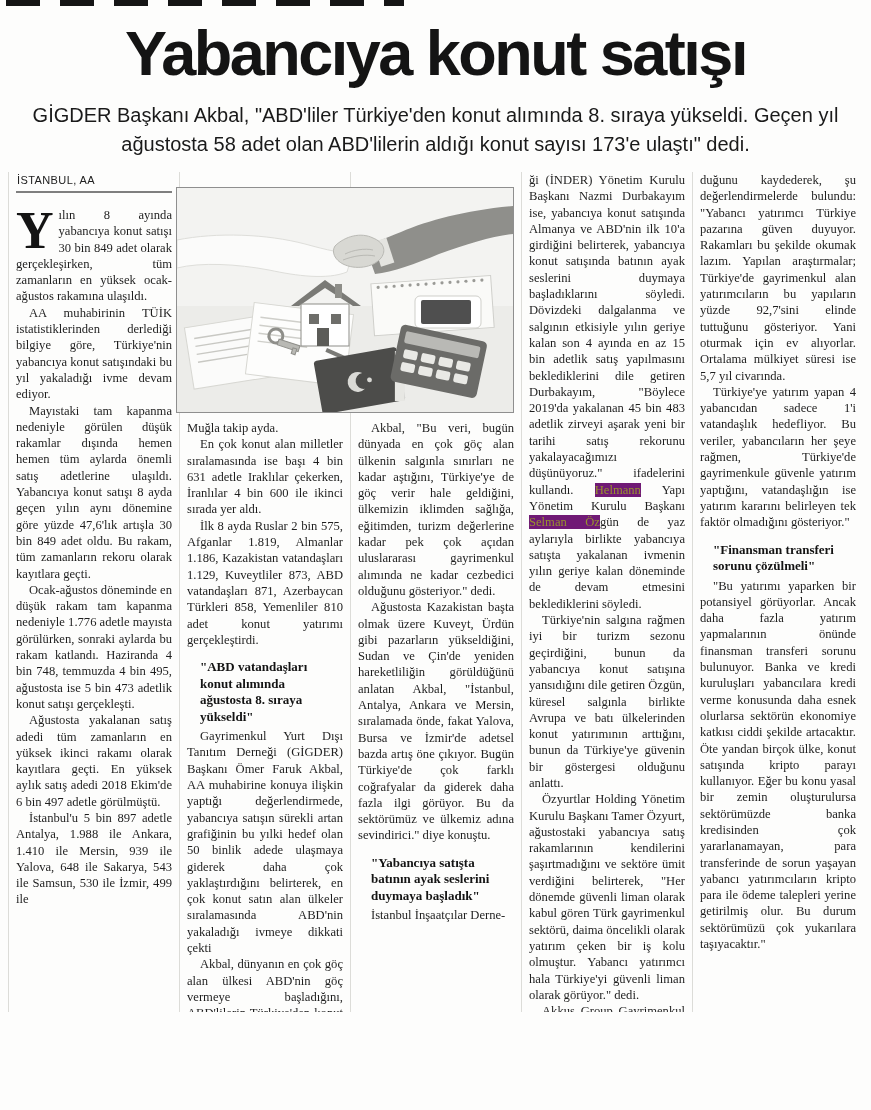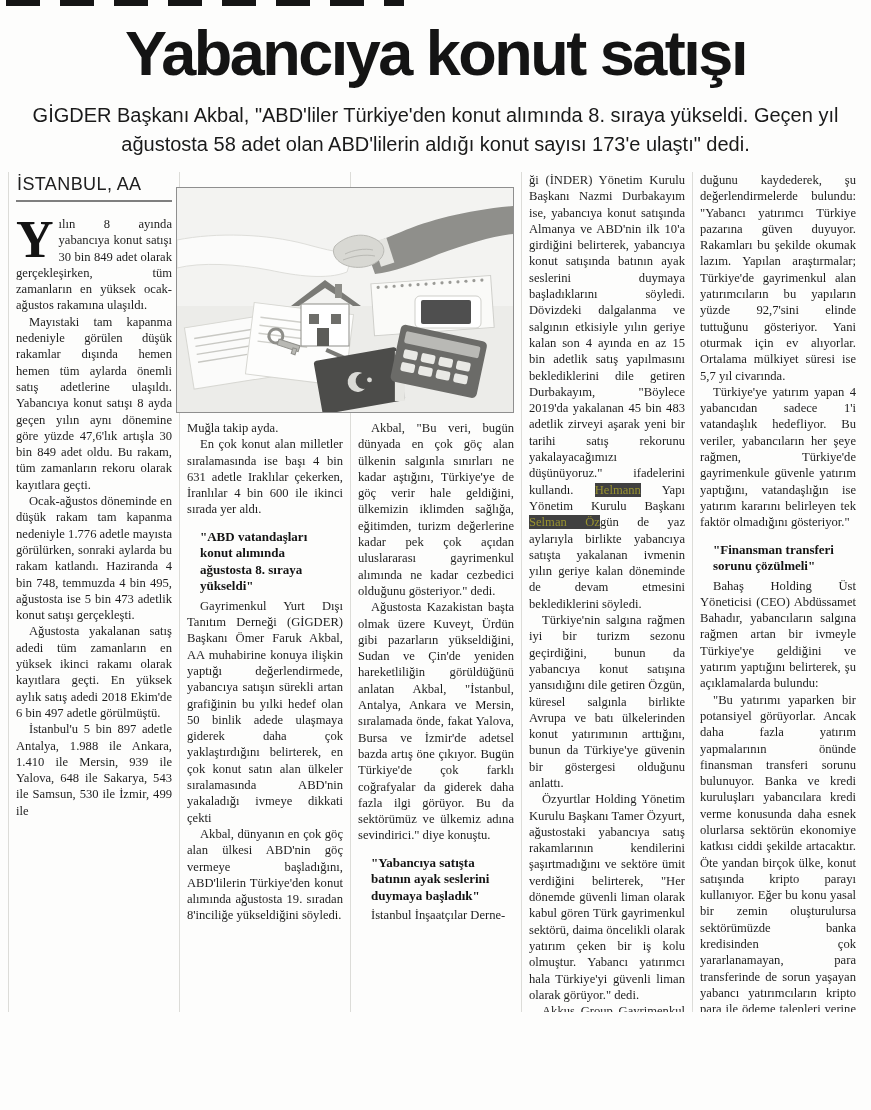--- a/index.html
+++ b/index.html
@@ -47,21 +47,21 @@
   .col{
     flex:1 1 0;
     padding:0 7px;
     border-left:1px solid #dcdcd8;
     overflow:hidden;
   }
   .col:first-child{border-left:none;padding-left:2px;}
   .col.photo-pad{padding-top:248px;}
   .dateline{
     font-family:"Liberation Sans", sans-serif;
-    font-size:18px;
+    font-size:11px;
     letter-spacing:.4px;
     color:#202020;
     padding:2px 0 5px 1px;
     border-bottom:2px solid #7f7f7f;
     margin-bottom:14px;
   }
   .para{
     margin:0;
     font-size:12.6px;
     line-height:16.3px;
@@ -77,21 +77,21 @@
     padding:3px 5px 0 0;
     color:#141414;
   }
   .subhead{
     margin:11px 4px 3px 13px;
     font-size:13px;
     line-height:16.5px;
     font-weight:bold;
     color:#141414;
   }
-  .hl{background:#404040;color:#97912f;}
+  .hl{background:#701a75;color:#97912f;}
   
   .photo-frame{
     position:absolute;
     left:168px;top:15px;
     width:336px;height:224px;
     border:1px solid #8f8f8f;
     background:#f4f4f2;
     z-index:2;
   }
   .photo-frame svg{display:block;width:100%;height:100%;}
@@ -201,46 +201,47 @@
         <rect x="196" y="54" width="14" height="26" transform="rotate(-18 196 54)" fill="#e4e4e0"></rect>
 
         <path d="M158 58 C168 48 184 44 196 50 C206 54 210 62 204 70 C196 80 178 82 166 76 C158 72 154 64 158 58 Z" fill="#d8d8d3" stroke="#b9b9b4"></path>
         <path d="M168 66 C176 62 188 60 196 62 M166 72 C176 68 188 66 198 68" stroke="#b9b9b4" fill="none"></path>
       </svg>
     </div>
 
   <div class="col">
         <div class="dateline">İSTANBUL, AA</div>
         <p class="para noindent"><span class="dropcap">Y</span><span>ılın 8 ayında yabancıya konut satışı 30 bin 849 adet olarak gerçekleşirken, tüm zamanların en yüksek ocak-ağustos rakamına ulaşıldı.</span></p>
+        <p class="para"><span>AA muhabirinin TÜİK istatistiklerinden derlediği bilgiye göre, Türkiye'nin yabancıya konut satışındaki bu yıl yakaladığı ivme devam ediyor.</span></p>
         <p class="para"><span>Mayıstaki tam kapanma nedeniyle görülen düşük rakamlar dışında hemen hemen tüm aylarda önemli satış adetlerine ulaşıldı. Yabancıya konut satışı 8 ayda geçen yılın aynı dönemine göre yüzde 47,6'lık artışla 30 bin 849 adet oldu. Bu rakam, tüm zamanların rekoru olarak kayıtlara geçti.</span></p>
         <p class="para"><span>Ocak-ağustos döneminde en düşük rakam tam kapanma nedeniyle 1.776 adetle mayısta görülürken, sonraki aylarda bu rakam katlandı. Haziranda 4 bin 748, temmuzda 4 bin 495, ağustosta ise 5 bin 473 adetlik konut satışı gerçekleşti.</span></p>
         <p class="para"><span>Ağustosta yakalanan satış adedi tüm zamanların en yüksek ikinci rakamı olarak kayıtlara geçti. En yüksek aylık satış adedi 2018 Ekim'de 6 bin 497 adetle görülmüştü.</span></p>
         <p class="para"><span>İstanbul'u 5 bin 897 adetle Antalya, 1.988 ile Ankara, 1.410 ile Mersin, 939 ile Yalova, 648 ile Sakarya, 543 ile Samsun, 530 ile İzmir, 499 ile</span></p>
       </div>
       <div class="col photo-pad">
         <p class="para noindent"><span>Muğla takip ayda.</span></p>
         <p class="para"><span>En çok konut alan milletler sıralamasında ise başı 4 bin 631 adetle Iraklılar çekerken, İranlılar 4 bin 600 ile ikinci sırada yer aldı.</span></p>
+        <p class="para"><span>İlk 8 ayda Ruslar 2 bin 575, Afganlar 1.819, Almanlar 1.186, Kazakistan vatandaşları 1.129, Kuveytliler 873, ABD vatandaşları 871, Azerbaycan Türkleri 858, Yemenliler 810 adet konut yatırımı gerçekleştirdi.</span></p>
         <h3 class="subhead">"ABD vatandaşları konut alımında ağustosta 8. sıraya yükseldi"</h3>
         <p class="para"><span>Gayrimenkul Yurt Dışı Tanıtım Derneği (GİGDER) Başkanı Ömer Faruk Akbal, AA muhabirine konuya ilişkin yaptığı değerlendirmede, yabancıya satışın sürekli artan grafiğinin bu yılki hedef olan 50 binlik adede ulaşmaya giderek daha çok yaklaştırdığını belirterek, en çok konut satın alan ülkeler sıralamasında ABD'nin yakaladığı ivmeye dikkati çekti</span></p>
         <p class="para"><span>Akbal, dünyanın en çok göç alan ülkesi ABD'nin göç vermeye başladığını, ABD'lilerin Türkiye'den konut alımında ağustosta 19. sıradan 8'inciliğe yükseldiğini söyledi.</span></p>
       </div>
       <div class="col photo-pad">
         <p class="para"><span>Akbal, "Bu veri, bugün dünyada en çok göç alan ülkenin salgınla sınırları ne kadar aştığını, Türkiye'ye de göç verir hale geldiğini, ülkemizin iklimden sağlığa, eğitimden, turizm değerlerine kadar pek çok açıdan uluslararası gayrimenkul alımında ne kadar cezbedici olduğunu gösteriyor." dedi.</span></p>
         <p class="para"><span>Ağustosta Kazakistan başta olmak üzere Kuveyt, Ürdün gibi pazarların yükseldiğini, Sudan ve Çin'de yeniden hareketliliğin görüldüğünü anlatan Akbal, "İstanbul, Antalya, Ankara ve Mersin, sıralamada önde, fakat Yalova, Bursa ve İzmir'de adetsel bazda artış öne çıkıyor. Bugün Türkiye'de çok farklı coğrafyalar da giderek daha fazla ilgi görüyor. Bu da sektörümüz ve ülkemiz adına sevindirici." diye konuştu.</span></p>
         <h3 class="subhead">"Yabancıya satışta batının ayak seslerini duymaya başladık"</h3>
         <p class="para"><span>İstanbul İnşaatçılar Derne-</span></p>
       </div>
       <div class="col">
         <p class="para noindent"><span>ği (İNDER) Yönetim Kurulu Başkanı Nazmi Durbakayım ise, yabancıya konut satışında Almanya ve ABD'nin ilk 10'a girdiğini belirterek, yabancıya konut satışında batının ayak seslerini duymaya başladıklarını söyledi. Dövizdeki dalgalanma ve salgının etkisiyle yılın geriye kalan son 4 ayında en az 15 bin adetlik satış yapılmasını beklediklerini dile getiren Durbakayım, "Böylece 2019'da yakalanan 45 bin 483 adetlik zirveyi aşarak yeni bir tarihi satış rekorunu yakalayacağımızı düşünüyoruz." ifadelerini kullandı. </span><span class="hl">Helmann</span><span> Yapı Yönetim Kurulu Başkanı </span><span class="hl">Selman Öz</span><span>gün de yaz aylarıyla birlikte yabancıya satışta yakalanan ivmenin yılın geriye kalan döneminde de devam etmesini beklediklerini söyledi.</span></p>
         <p class="para"><span>Türkiye'nin salgına rağmen iyi bir turizm sezonu geçirdiğini, bunun da yabancıya konut satışına yansıdığını dile getiren Özgün, küresel salgınla birlikte Avrupa ve batı ülkelerinden konut yatırımının arttığını, bunun da Türkiye'ye güvenin bir göstergesi olduğunu anlattı.</span></p>
         <p class="para"><span>Özyurtlar Holding Yönetim Kurulu Başkanı Tamer Özyurt, ağustostaki yabancıya satış rakamlarının kendilerini şaşırtmadığını ve sektöre ümit verdiğini belirterek, "Her dönemde güvenli liman olarak kabul gören Türk gayrimenkul sektörü, daima öncelikli olarak yatırım çeken bir iş kolu olmuştur. Yabancı yatırımcı hala Türkiye'yi güvenli liman olarak görüyor." dedi.</span></p>
         <p class="para"><span>Akkuş Group Gayrimenkul Yönetim Kurulu Başkanı Abdülkadir Akkuş, yabancı yatırımcılardan ciddi bir talep ol-</span></p>
       </div>
       <div class="col">
         <p class="para noindent"><span>duğunu kaydederek, şu değerlendirmelerde bulundu: "Yabancı yatırımcı Türkiye pazarına güven duyuyor. Rakamları bu şekilde okumak lazım. Yapılan araştırmalar; Türkiye'de gayrimenkul alan yatırımcıların bu yapıların yüzde 92,7'sini elinde tuttuğunu gösteriyor. Yani oturmak için ev alıyorlar. Ortalama mülkiyet süresi ise 5,7 yıl civarında.</span></p>
         <p class="para"><span>Türkiye'ye yatırım yapan 4 yabancıdan sadece 1'i vatandaşlık hedefliyor. Bu veriler, yabancıların her şeye rağmen, Türkiye'de gayrimenkule güvenle yatırım yaptığını, vatandaşlığın ise yatırım kararını belirleyen tek faktör olmadığını gösteriyor."</span></p>
         <h3 class="subhead">"Finansman transferi sorunu çözülmeli"</h3>
-        <p class="para"><span>Bahaş Holding Üst Yöneticisi (CEO) Abdüssamet Bahadır, yabancıların salgına rağmen artan bir ivmeyle Türkiye'ye geldiğini ve yatırım yaptığını belirterek, şu açıklamalarda bulundu:</span></p>
         <p class="para"><span>"Bu yatırımı yaparken bir potansiyel görüyorlar. Ancak daha fazla yatırım yapmalarının önünde finansman transferi sorunu bulunuyor. Banka ve kredi kuruluşları yabancılara kredi verme konusunda daha esnek olurlarsa sektörün ekonomiye katkısı ciddi şekilde artacaktır. Öte yandan birçok ülke, konut satışında kripto parayı kullanıyor. Eğer bu konu yasal bir zemin oluşturulursa sektörümüzde banka kredisinden çok yararlanamayan, para transferinde de sorun yaşayan yabancı yatırımcıların kripto para ile ödeme talepleri yerine getirilmiş olur. Bu durum sektörümüzü çok yukarılara taşıyacaktır."</span></p>
       </div>
     </main>
 
 </div>
 
 </body></html>

